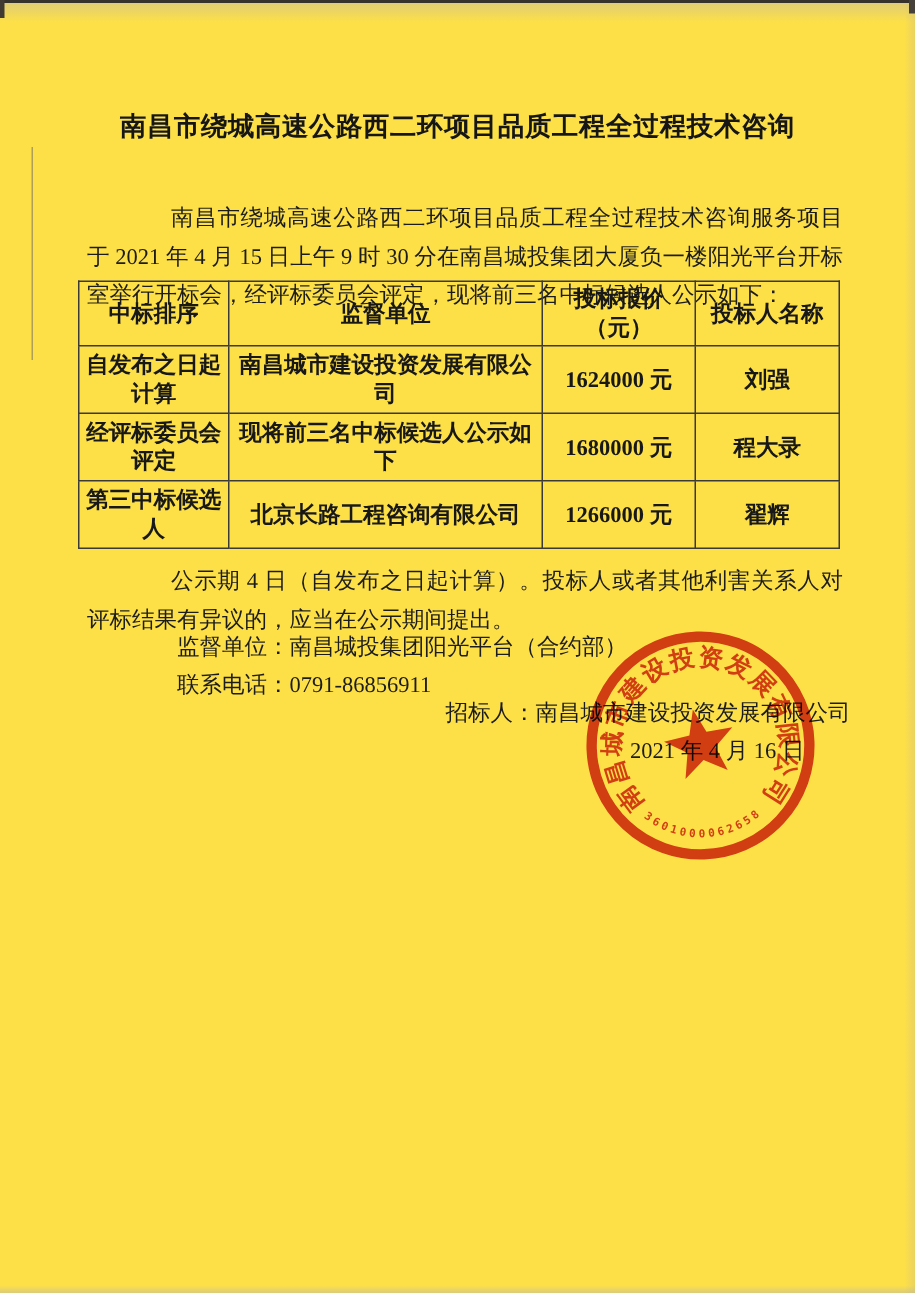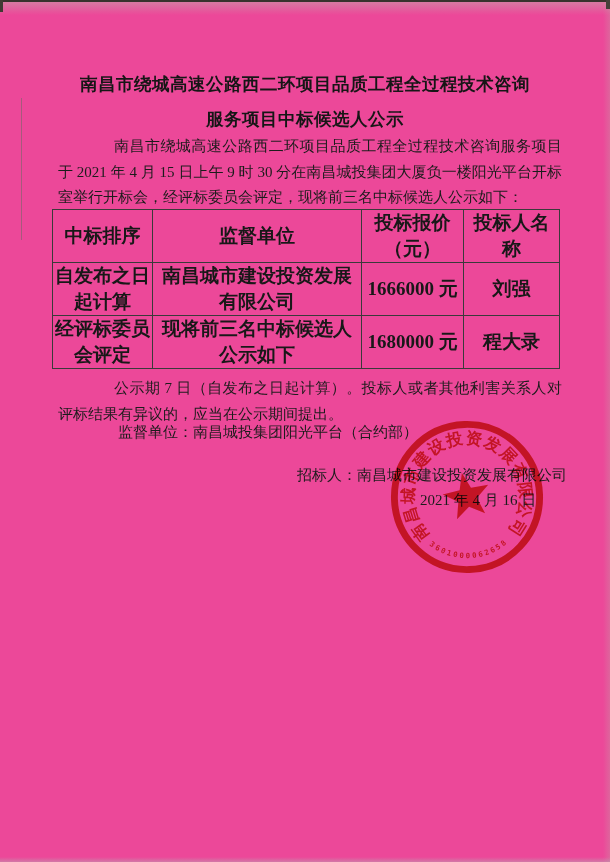--- a/index.html
+++ b/index.html
@@ -4,21 +4,21 @@
 <style>
   html,body{margin:0;padding:0;}
   body{
     width:610px;height:862px;
     background:#ffffff;
     font-family:"Liberation Serif","DejaVu Serif",serif;
     color:#1e1e1e;
     position:relative;
     overflow:hidden;
   }
-  .page{position:absolute;inset:0;background:#ec4899;}
+  .page{position:absolute;inset:0;background:#fde047;}
 
   
   .edge-top{position:absolute;top:0;left:0;width:610px;height:2px;background:#38322c;z-index:5;}
   .edge-top-shadow{position:absolute;top:2px;left:0;width:610px;height:13px;
     background:linear-gradient(to bottom,rgba(190,182,172,.45),rgba(190,182,172,0));z-index:4;}
   .corner-left{position:absolute;top:0;left:0;width:3px;height:12px;background:#403a33;z-index:5;}
   .corner-right{position:absolute;top:0;right:0;width:4px;height:9px;background:#45403a;z-index:5;}
   .edge-right{position:absolute;top:0;right:0;width:7px;height:862px;
     background:linear-gradient(to left,rgba(185,176,166,.28),rgba(185,176,166,0));z-index:4;}
   .edge-bottom{position:absolute;bottom:0;left:0;width:610px;height:5px;
@@ -41,23 +41,23 @@
   .intro{top:134px;text-indent:56px;}
   .notice{top:376px;text-indent:56px;}
   .info-line{position:absolute;left:118px;font-size:15px;line-height:25px;color:#1c1c1c;font-weight:500;}
   .supervisor{top:420px;}
   .phone{top:445px;}
   .tenderer{position:absolute;left:297px;top:466px;font-size:15px;color:#1c1c1c;font-weight:500;}
   .date{position:absolute;left:420px;top:491px;font-size:15px;color:#1c1c1c;font-weight:500;}
 
   
   table.bid-table{
-    position:absolute;left:52px;top:209px;width:507px;
+    position:absolute;left:52px;top:187px;width:507px;
     border-collapse:collapse;table-layout:fixed;
-    font-size:19px;color:#181818;
+    font-size:15px;color:#181818;
   }
   .bid-table th,.bid-table td{
     border:1.5px solid #3a3a3a;
     text-align:center;vertical-align:middle;
     padding:0 2px;overflow:hidden;
   }
   .bid-table th{height:42px;font-weight:bold;}
   .bid-table td{height:44px;font-weight:600;}
   .col-rank{width:100px;}
   .col-bidder{width:209px;}
@@ -81,21 +81,20 @@
   <div class="edge-top"></div>
   <div class="edge-top-shadow"></div>
   <div class="corner-left"></div>
   <div class="corner-right"></div>
   <div class="edge-right"></div>
   <div class="edge-bottom"></div>
   <div class="artifact-line"></div>
 
   <div class="doc-title">
     <div>南昌市绕城高速公路西二环项目品质工程全过程技术咨询</div>
-    <div>服务项目中标候选人公示</div>
   </div>
 
   <div class="para intro">南昌市绕城高速公路西二环项目品质工程全过程技术咨询服务项目于 2021 年 4 月 15 日上午 9 时 30 分在南昌城投集团大厦负一楼阳光平台开标室举行开标会，经评标委员会评定，现将前三名中标候选人公示如下：</div>
 
   <table class="bid-table">
     <colgroup>
       <col class="col-rank">
         <col class="col-bidder">
         <col class="col-price">
         <col class="col-manager">
@@ -105,35 +104,42 @@
         <th>中标排序</th>
         <th>监督单位</th>
         <th>投标报价（元）</th>
         <th>投标人名称</th>
       </tr>
     </thead>
     <tbody>
       <tr>
         <td>自发布之日起计算</td>
         <td>南昌城市建设投资发展有限公司</td>
-        <td>1666000 元</td>
+        <td>1624000 元</td>
         <td>刘强</td>
       </tr>
       <tr>
         <td>经评标委员会评定</td>
         <td>现将前三名中标候选人公示如下</td>
         <td>1680000 元</td>
         <td>程大录</td>
       </tr>
+      <tr>
+        <td>第三中标候选人</td>
+        <td>北京长路工程咨询有限公司</td>
+        <td>1266000 元</td>
+        <td>翟辉</td>
+      </tr>
     </tbody>
   </table>
 
-  <div class="para notice">公示期 7 日（自发布之日起计算）。投标人或者其他利害关系人对评标结果有异议的，应当在公示期间提出。</div>
+  <div class="para notice">公示期 4 日（自发布之日起计算）。投标人或者其他利害关系人对评标结果有异议的，应当在公示期间提出。</div>
 
   <div class="info-line supervisor">监督单位：南昌城投集团阳光平台（合约部）</div>
+  <div class="info-line phone">联系电话：0791-86856911</div>
 
   <div class="tenderer">招标人：南昌城市建设投资发展有限公司</div>
   <div class="date">2021 年 4 月 16 日</div>
 
   <div class="seal">
     <svg viewBox="0 0 160 160" xmlns="http://www.w3.org/2000/svg">
       <defs>
         <path id="arcTop" d="M 41.8 118.2 A 54 54 0 1 1 118.2 118.2" fill="none"></path>
         <path id="arcBottom" d="M 26.3 111 A 62 62 0 0 0 133.7 111" fill="none"></path>
       </defs>

